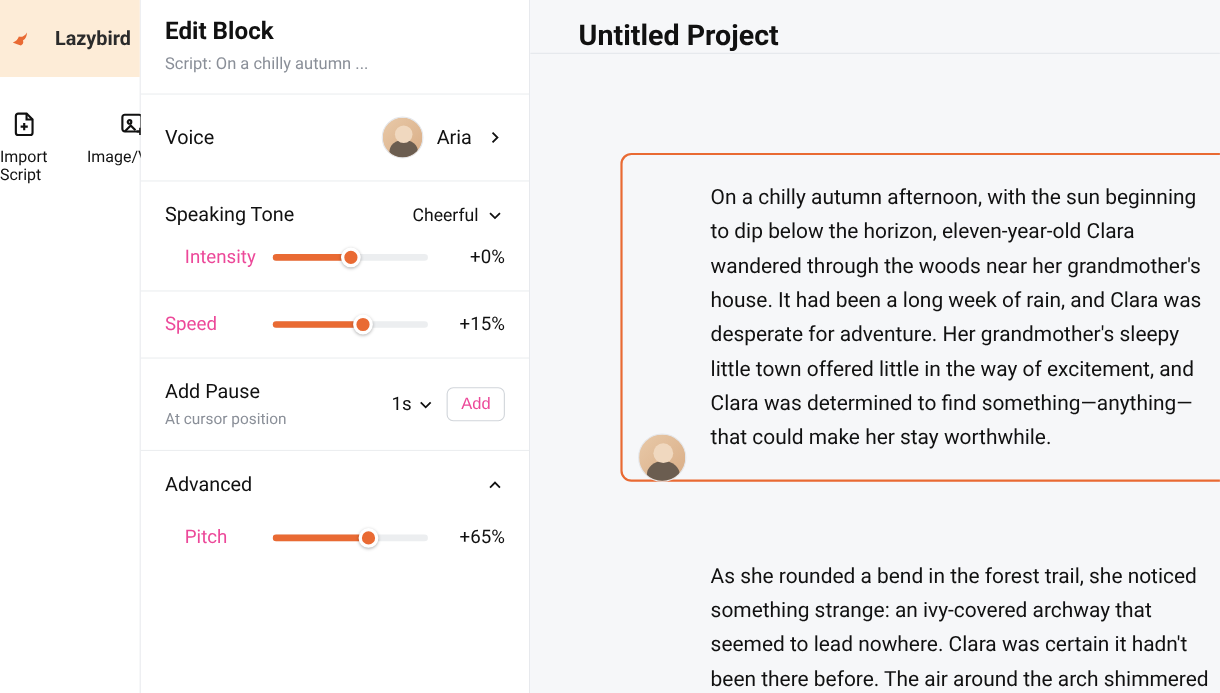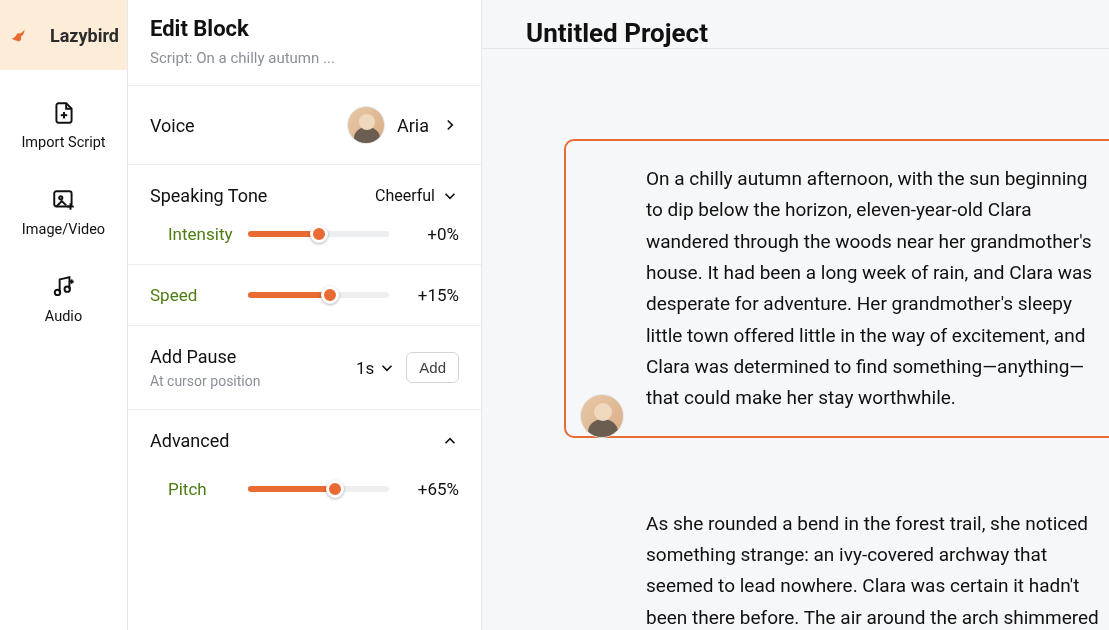--- a/index.html
+++ b/index.html
@@ -21,21 +21,21 @@
   background: #fdecd7;
   display: flex;
   align-items: center;
   justify-content: center;
   gap: 20px;
   font-weight: 700;
   font-size: 18px;
   color: #2b2b2b;
 }
 .logo svg { width: 22px; height: 22px; }
-.nav-items { padding-top: 30px; display: flex; flex-direction: column; gap: 36px; }
+.nav-items { padding-top: 30px; display: flex; flex-direction: row; gap: 36px; }
 .nav-item { display: flex; flex-direction: column; align-items: center; gap: 8px; cursor: pointer; }
 .nav-item svg { width: 26px; height: 26px; stroke: #111; }
 .nav-item span { font-size: 14.5px; color: #111; }
 
 
 .panel {
   width: 354px;
   flex-shrink: 0;
   border-right: 1px solid #e5e7eb;
   background: #fff;
@@ -55,30 +55,30 @@
 .avatar { width: 38px; height: 38px; border-radius: 50%; background: linear-gradient(135deg,#e8c9a8,#d9ad86); border:1px solid #e5e7eb; position: relative; overflow:hidden; }
 .avatar::after{content:"";position:absolute;top:7px;left:11px;width:16px;height:16px;border-radius:50%;background:#f0d8bf;}
 .avatar::before{content:"";position:absolute;bottom:-6px;left:6px;width:26px;height:22px;border-radius:50% 50% 0 0;background:#6b5d50;}
 .voice-name { font-size: 18px; color: #111; }
 .chev { width: 18px; height: 18px; stroke: #111; }
 
 .tone-value { display:flex; align-items:center; gap:6px; font-size:16px; color:#111; }
 
 .slider-row { display:flex; align-items:center; gap: 14px; margin-top: 18px; }
 .slider-row.top-gap0 { margin-top: 0; }
-.slider-label { font-size: 17px; color:#4d7c0f; width: 84px; }
+.slider-label { font-size: 17px; color:#ec4899; width: 84px; }
 .slider-label.indent { padding-left: 18px; }
 .slider { position: relative; flex: 1; height: 6px; background:#eceef0; border-radius: 3px; }
 .slider-fill { position:absolute; left:0; top:0; bottom:0; background:#e96a33; border-radius:3px; }
 .slider-thumb { position:absolute; top:50%; width:18px; height:18px; border-radius:50%; background:#e96a33; border:3px solid #fff; box-shadow:0 1px 3px rgba(0,0,0,0.3); transform:translate(-50%,-50%); }
 .slider-value { font-size: 17px; color:#111; width: 56px; text-align: right; }
 
 .pause-value { display:flex; align-items:center; gap:10px; }
 .pause-select { display:flex; align-items:center; gap:4px; font-size:17px; color:#111; }
-.add-btn { border:1px solid #d1d5da; background:#fff; border-radius:6px; padding:6px 12px; font-size:15px; color:#404040; cursor:pointer; }
+.add-btn { border:1px solid #d1d5da; background:#fff; border-radius:6px; padding:6px 12px; font-size:15px; color:#ec4899; cursor:pointer; }
 
 .adv-toggle svg { width:18px; height:18px; stroke:#111; }
 
 
 .canvas { flex:1; background:#f6f7f9; display:flex; flex-direction:column; overflow:hidden; }
 .canvas-header { height: 100px; display:flex; align-items:center; padding: 18px 0 0 44px; border-bottom:1px solid #e5e7eb; }
 .project-title { font-size: 26px; font-weight:700; color:#111; }
 
 .blocks { padding: 90px 0 0 98px; display:flex; flex-direction:column; gap: 46px; }
 .block { display:flex; gap: 22px; align-items:flex-end; position:relative; }

